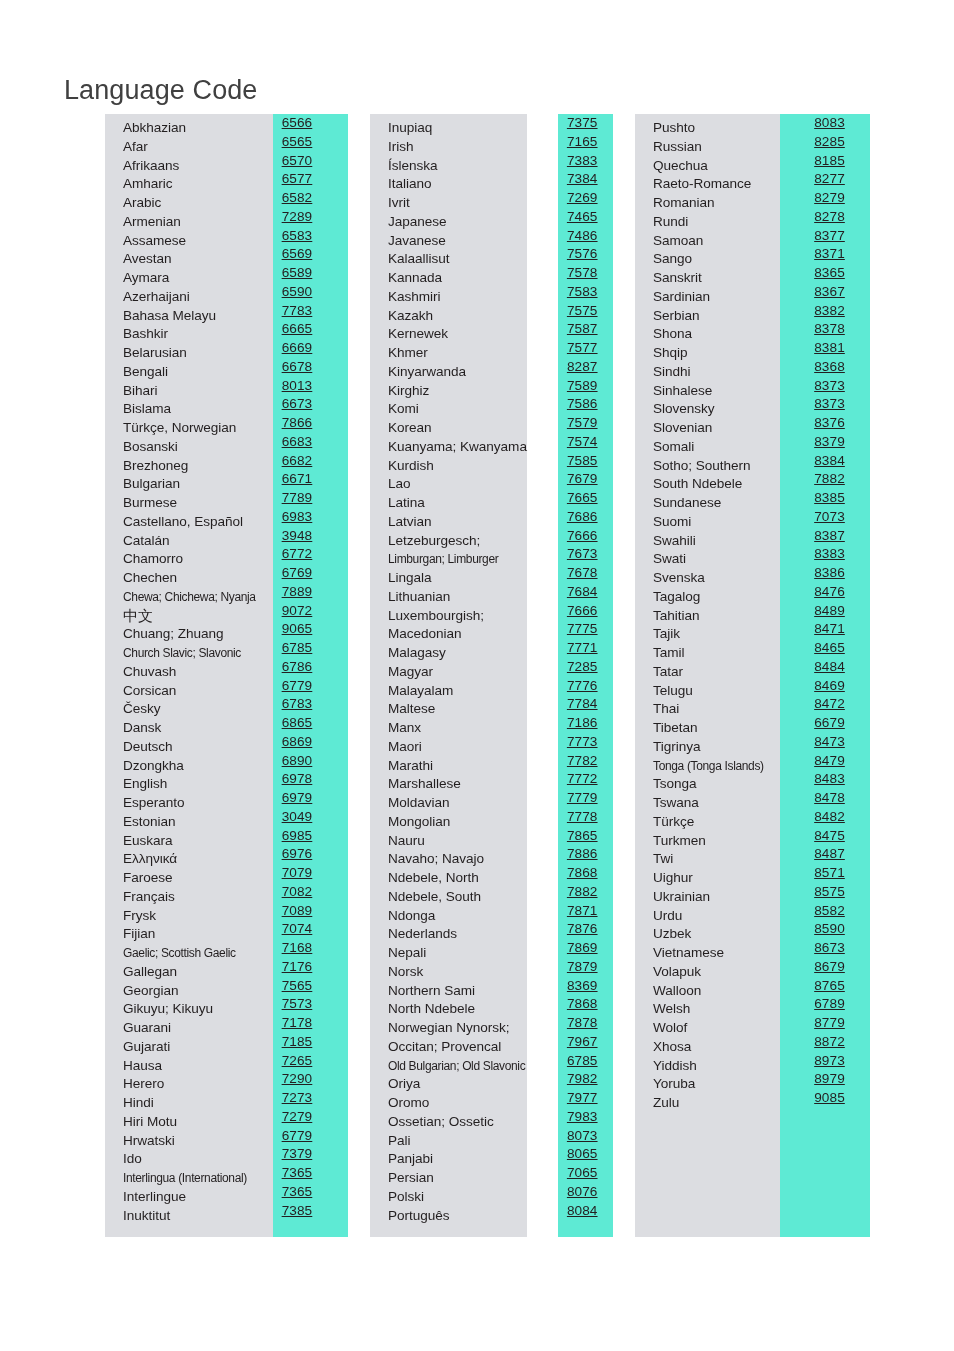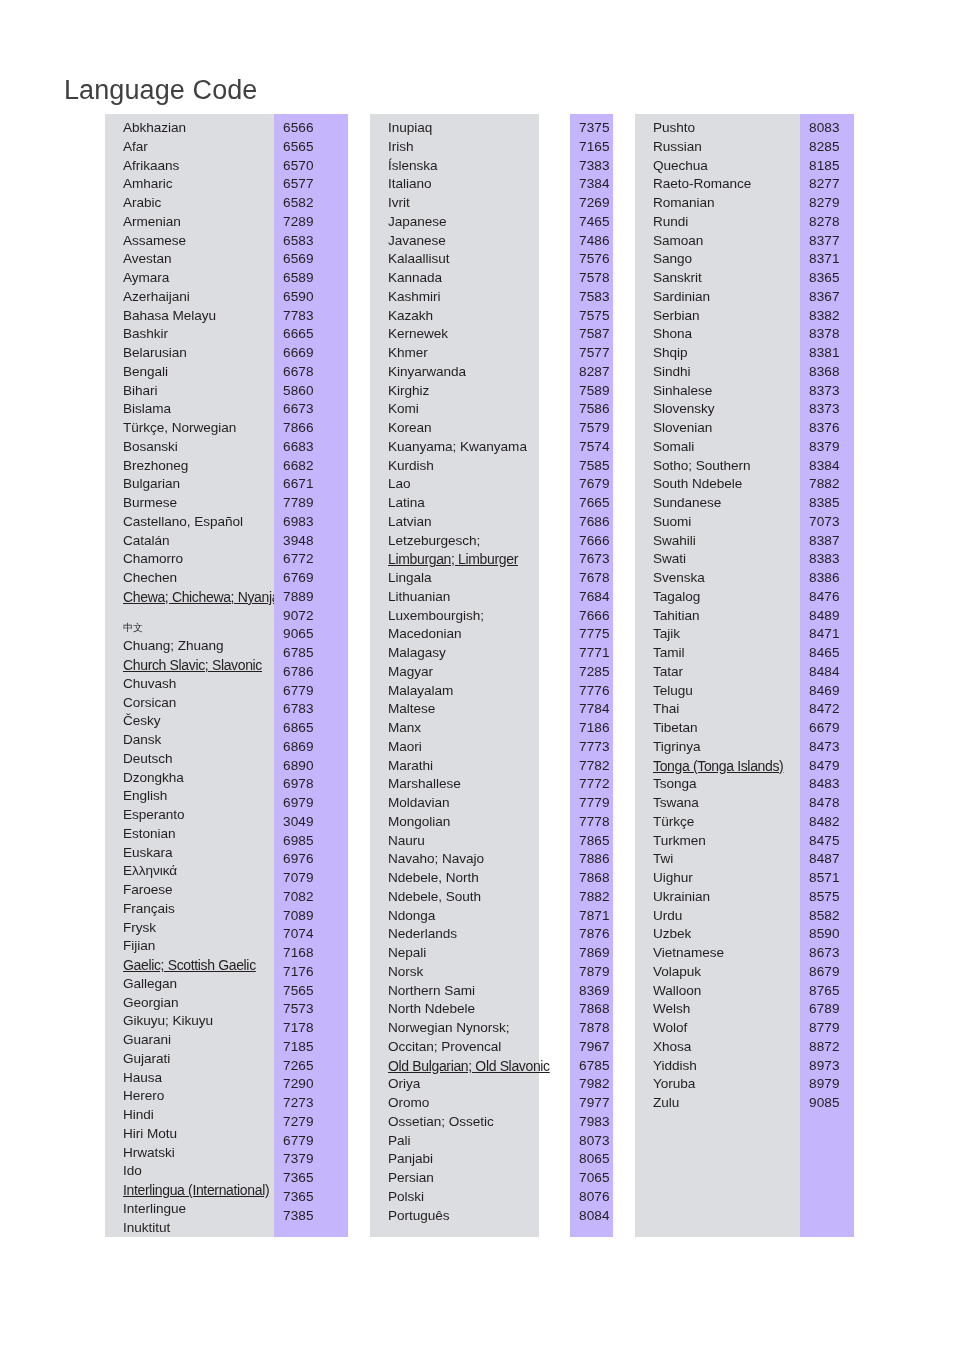--- a/index.html
+++ b/index.html
@@ -41,52 +41,50 @@
   .col-2 { left: 265px; width: 243px; gap: 31px; }
   .col-3 { left: 530px; width: 243px; }
 
   .names-block {
     background: #dcdde1;
     width: 169px;
     height: 100%;
     padding-top: 5px;
   }
   .codes-block {
-    background: #c4b5fd;
+    background: #5eead4;
     width: 76px;
     height: 100%;
-    padding-top: 5px;
-  }
-  .col-3 .names-block { width: 165px; }
-  .col-3 .codes-block { width: 54px; }
+    text-decoration: underline;
+  }
+  .col-3 .names-block { width: 145px; }
+  .col-3 .codes-block { width: 90px; text-align: center; }
 
   .name-cell, .code-cell {
     height: 18.75px;
     line-height: 18.75px;
     font-size: 13.6px;
     white-space: nowrap;
     overflow: visible;
     color: #231f20;
   }
   .name-cell {
     padding-left: 18px;
     letter-spacing: -0.05px;
   }
   .code-cell {
     padding-left: 9px;
     letter-spacing: 0.1px;
   }
   .name-cell.tight {
-    font-size: 14px;
+    font-size: 12px;
     letter-spacing: -0.35px;
-    text-decoration: underline;
   }
   .name-cell.cjk {
-    font-size: 10px;
-    margin-top: 12px;
+    font-size: 15px;
   }
 </style>
 </head>
 <body>
 
 <h1 id="page-title">Language Code</h1>
 
 <div id="table-area">
   <div class="code-column col-1">
     <div class="names-block">
@@ -158,21 +156,21 @@
         <div class="code-cell">6582</div>
         <div class="code-cell">7289</div>
         <div class="code-cell">6583</div>
         <div class="code-cell">6569</div>
         <div class="code-cell">6589</div>
         <div class="code-cell">6590</div>
         <div class="code-cell">7783</div>
         <div class="code-cell">6665</div>
         <div class="code-cell">6669</div>
         <div class="code-cell">6678</div>
-        <div class="code-cell">5860</div>
+        <div class="code-cell">8013</div>
         <div class="code-cell">6673</div>
         <div class="code-cell">7866</div>
         <div class="code-cell">6683</div>
         <div class="code-cell">6682</div>
         <div class="code-cell">6671</div>
         <div class="code-cell">7789</div>
         <div class="code-cell">6983</div>
         <div class="code-cell">3948</div>
         <div class="code-cell">6772</div>
         <div class="code-cell">6769</div>

